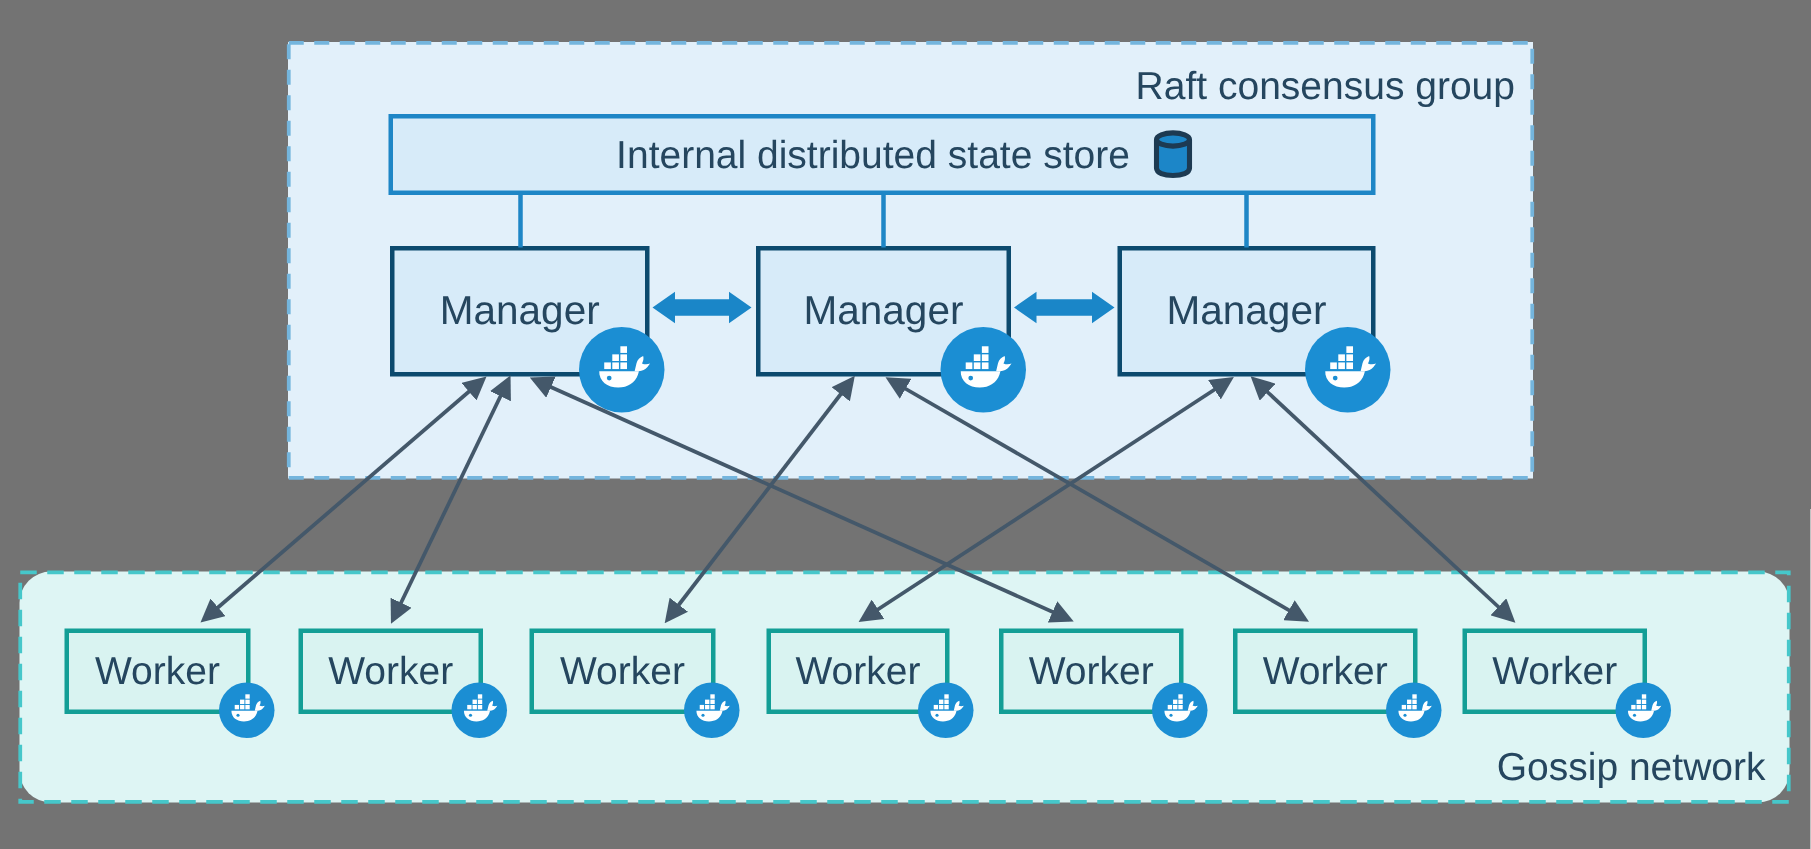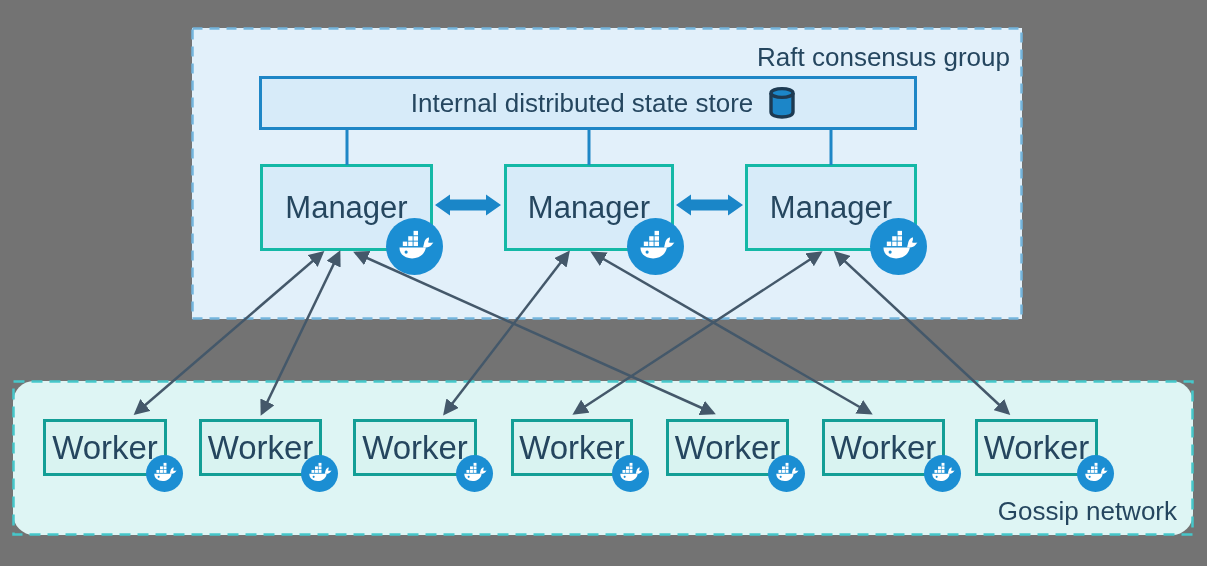--- a/index.html
+++ b/index.html
@@ -15,24 +15,24 @@
   .gossip-label{bottom:8px;right:16px;}
   .node{
     position:absolute;box-sizing:border-box;display:flex;align-items:center;justify-content:center;
     z-index:2;
   }
   .store{
     left:259px;top:76px;width:658px;height:54px;background:#d7ebf9;border:3px solid #1e86c6;
     font-size:26px;gap:14px;padding-left:32px;
   }
   .manager{
-    top:164px;height:87px;background:#d7ebf9;border:3px solid #14b8a6;font-size:31px;
+    top:164px;height:87px;background:#d7ebf9;border:3px solid #0c4a6e;font-size:27px;
   }
   .worker{
-    top:419px;height:57px;background:#d9f3f1;border:3px solid #139e96;font-size:33px;
+    top:419px;height:57px;background:#d9f3f1;border:3px solid #139e96;font-size:26px;
   }
   .badge{
     position:absolute;border-radius:50%;background:#1b8ed3;z-index:4;
     display:flex;align-items:center;justify-content:center;
   }
   .m-badge{width:57px;height:57px;right:-13px;bottom:-27px;}
   .w-badge{width:37px;height:37px;right:-19px;bottom:-19px;}
   .m-badge svg{width:38px;height:38px;}
   .w-badge svg{width:25px;height:25px;}
   svg.overlay{position:absolute;left:0;top:0;z-index:3;pointer-events:none;}

